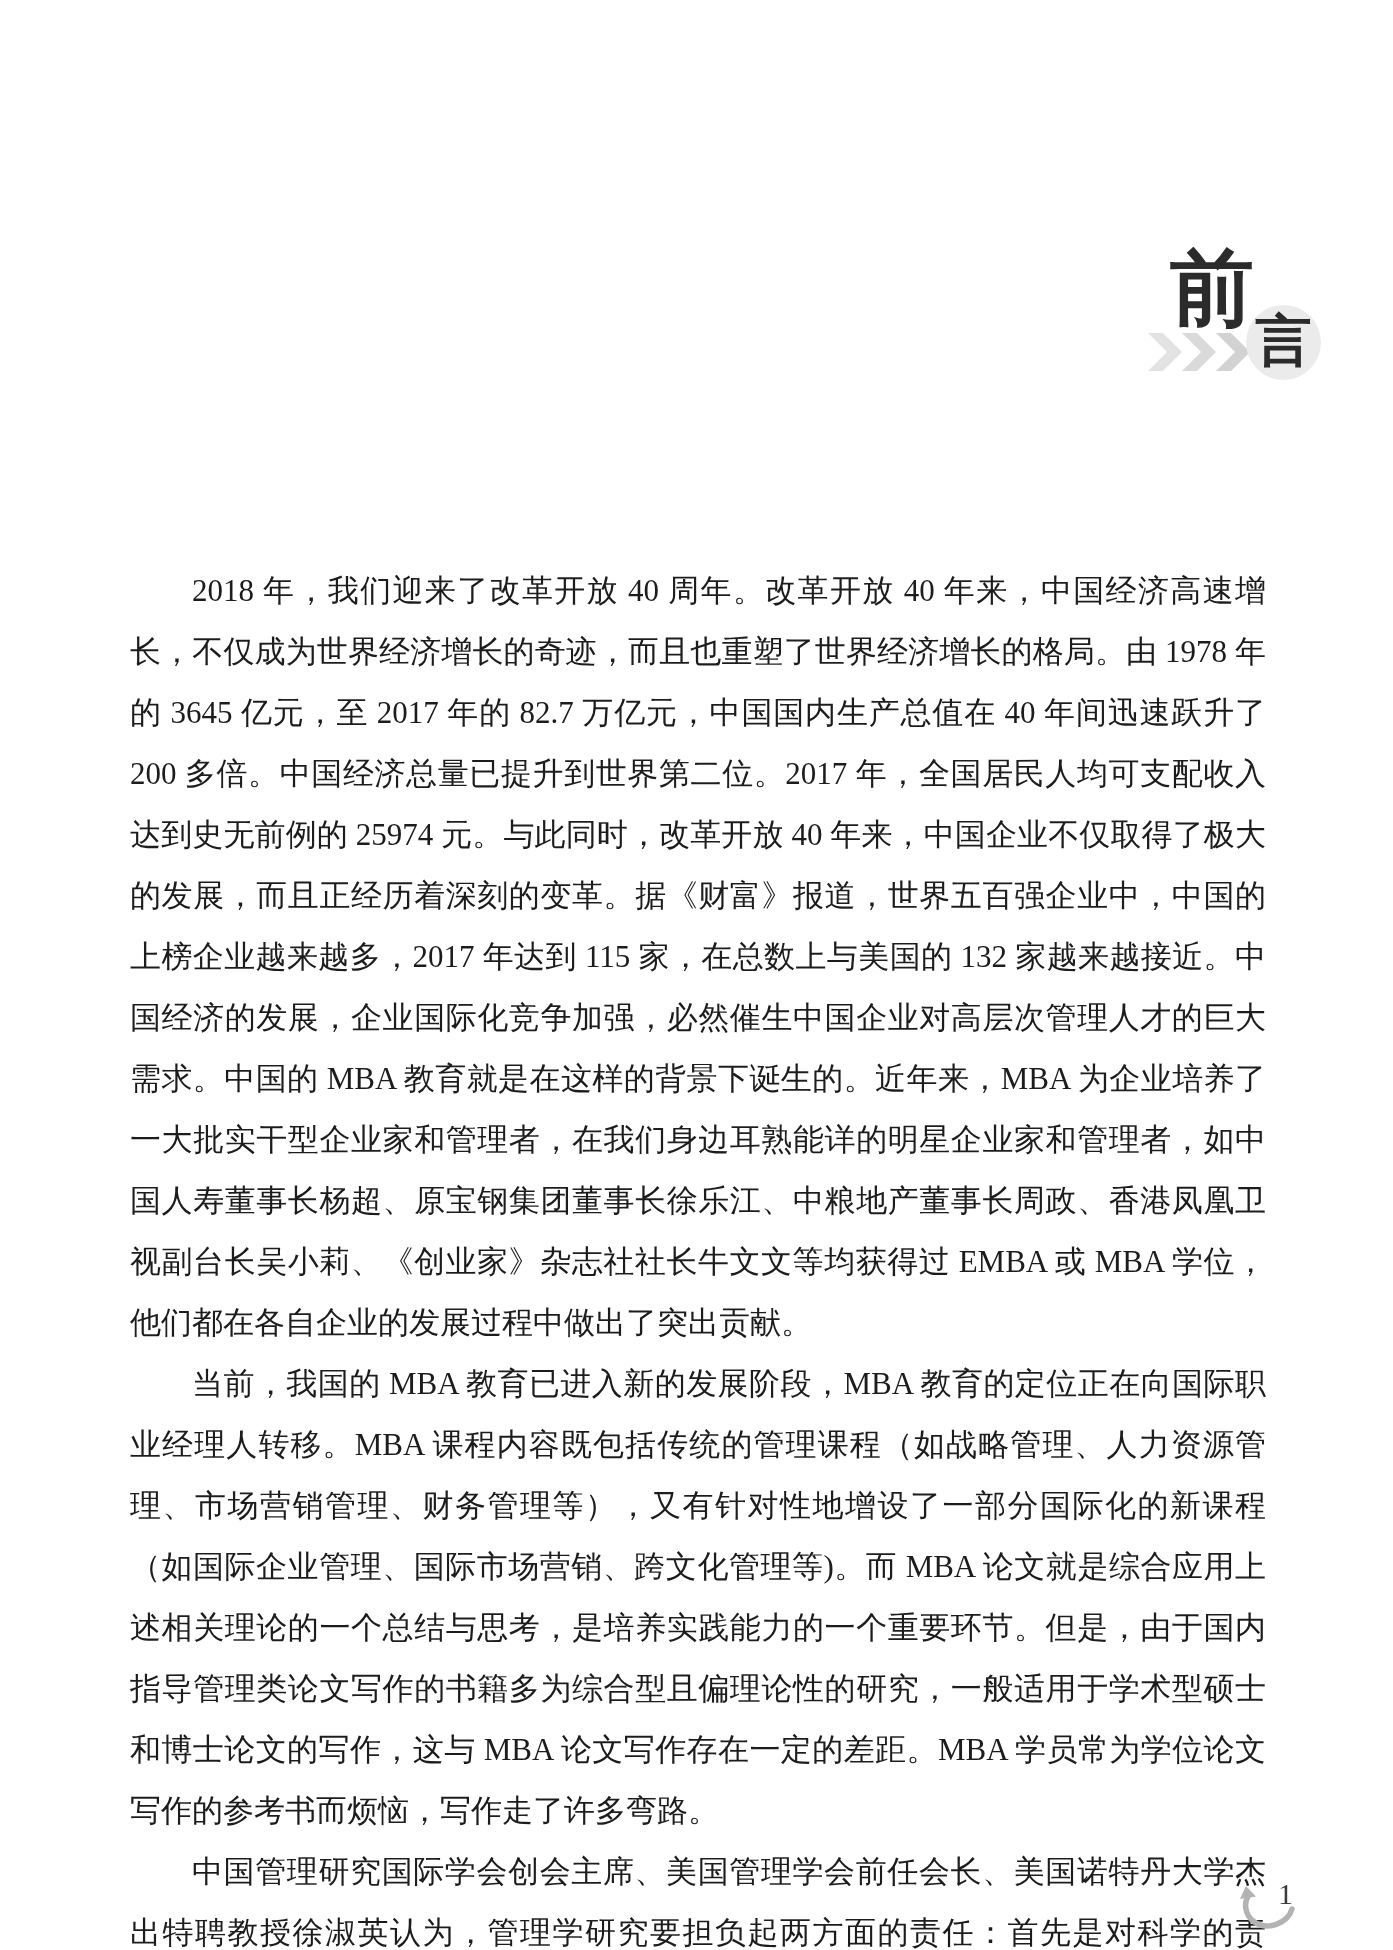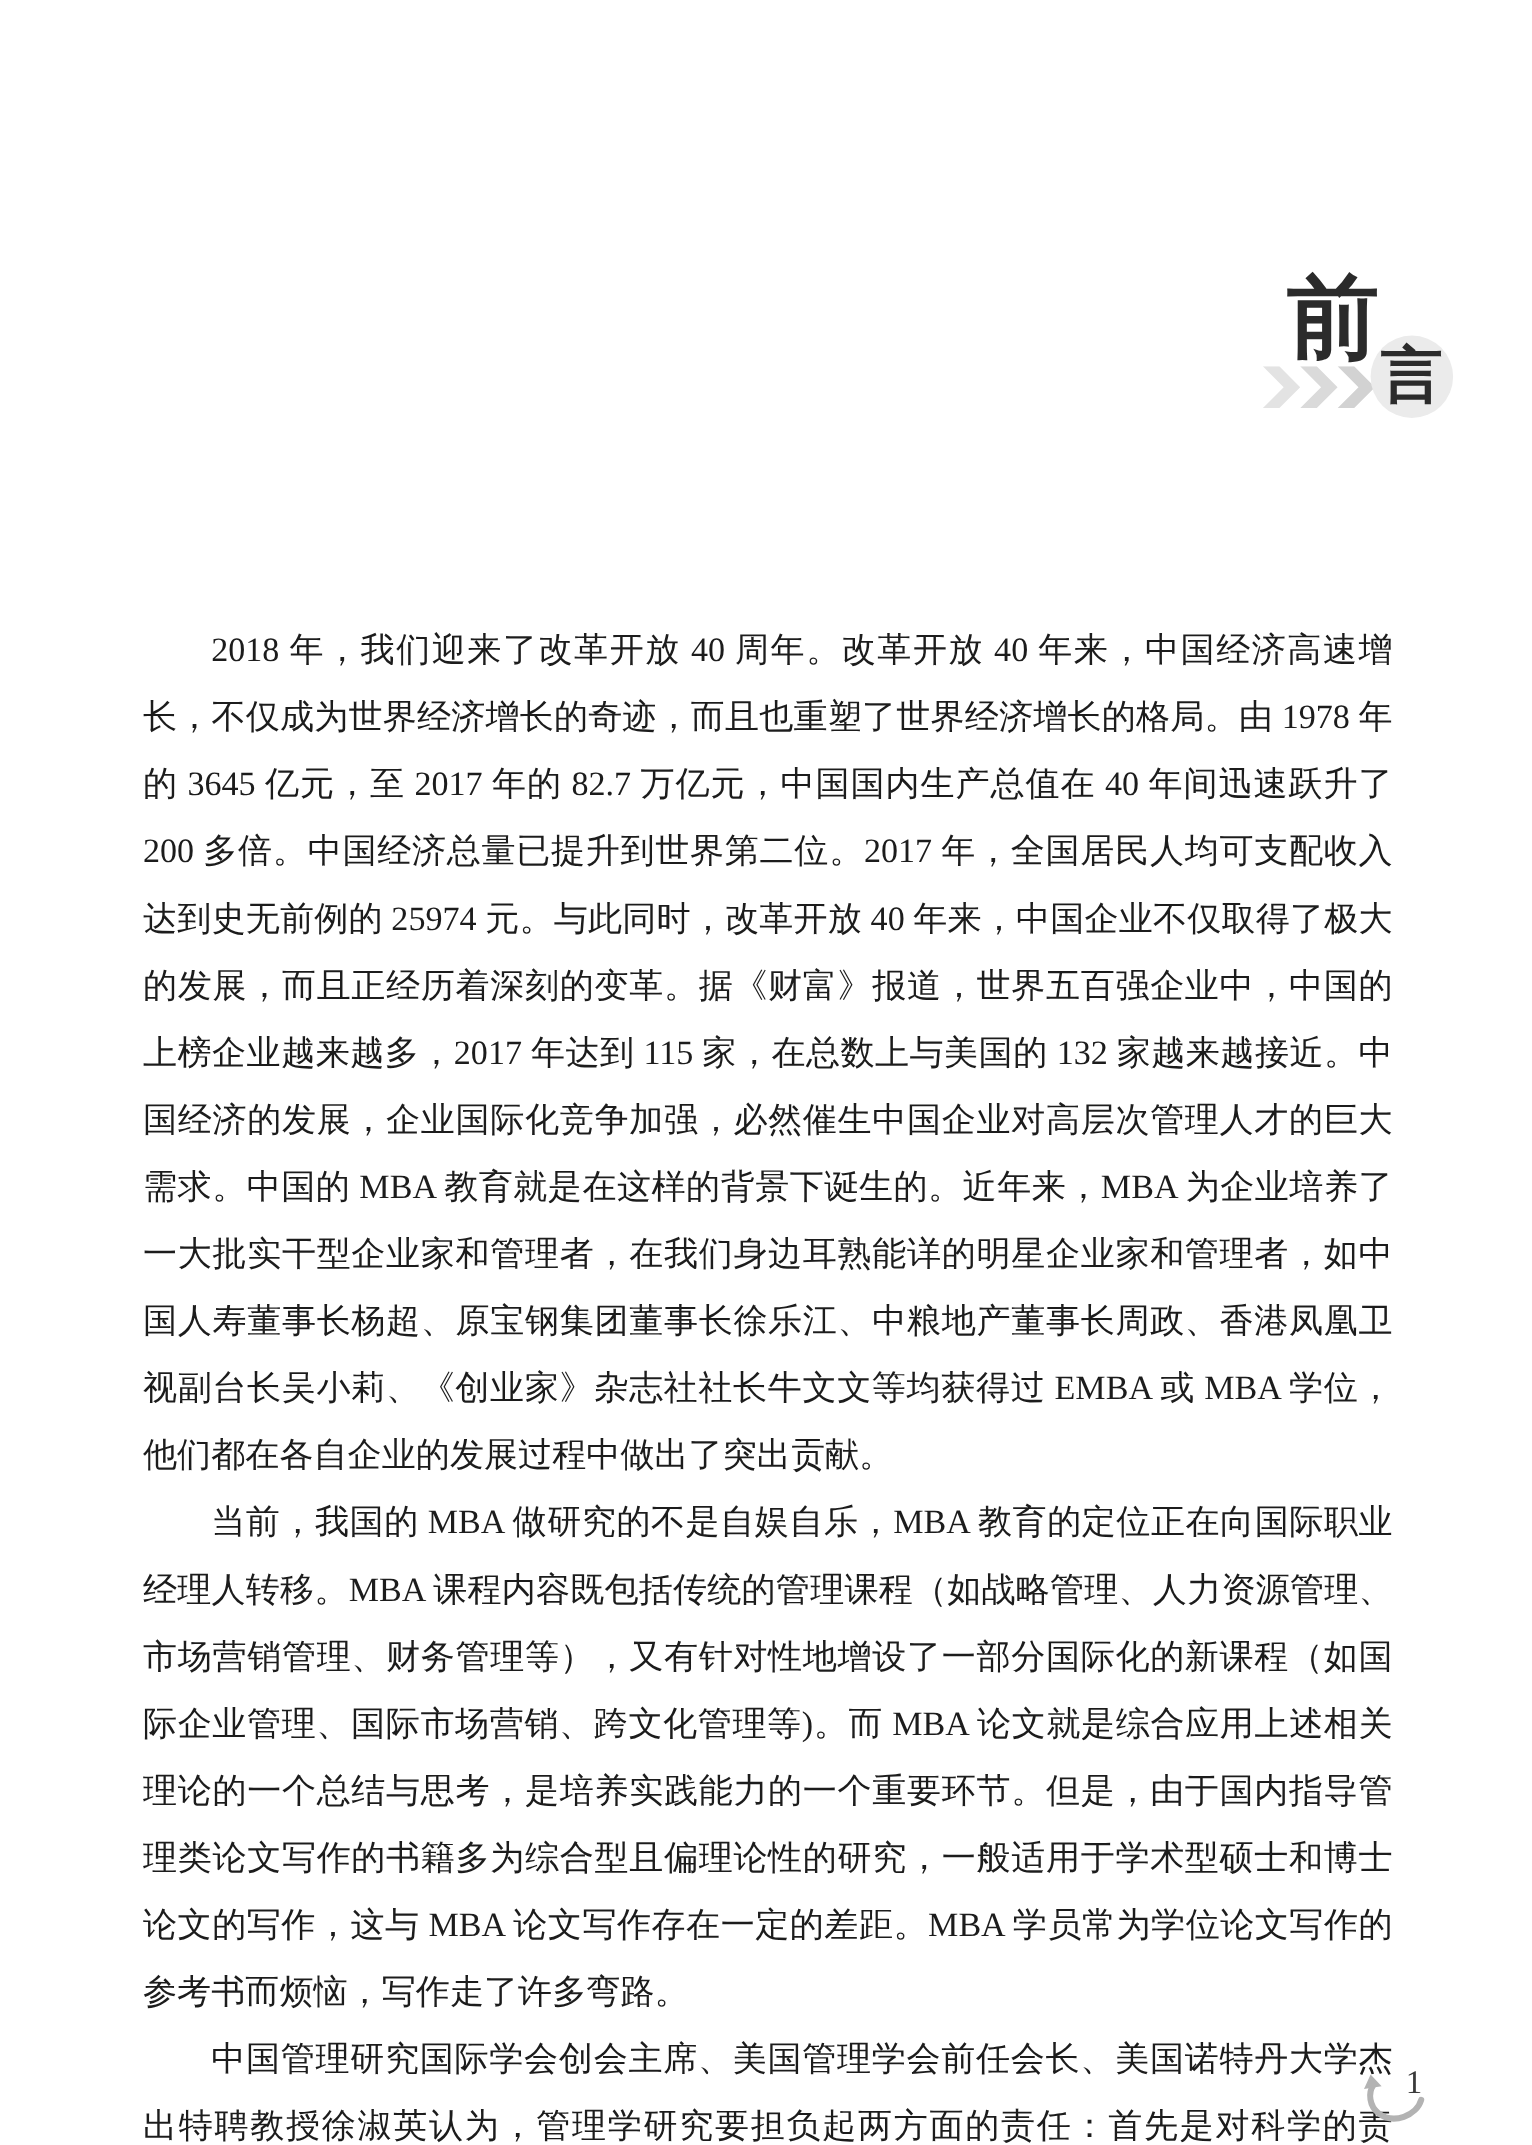--- a/index.html
+++ b/index.html
@@ -85,21 +85,21 @@
     <polygon points="68,0 83,0 102,19 83,38 68,38 87,19" fill="#d2d2d2"></polygon>
   </svg>
 
   <div class="title-circle">
     <span class="title-sub">言</span>
   </div>
 </header>
 
 <main class="content">
   <p>2018 年，我们迎来了改革开放 40 周年。改革开放 40 年来，中国经济高速增长，不仅成为世界经济增长的奇迹，而且也重塑了世界经济增长的格局。由 1978 年的 3645 亿元，至 2017 年的 82.7 万亿元，中国国内生产总值在 40 年间迅速跃升了 200 多倍。中国经济总量已提升到世界第二位。2017 年，全国居民人均可支配收入达到史无前例的 25974 元。与此同时，改革开放 40 年来，中国企业不仅取得了极大的发展，而且正经历着深刻的变革。据《财富》报道，世界五百强企业中，中国的上榜企业越来越多，2017 年达到 115 家，在总数上与美国的 132 家越来越接近。中国经济的发展，企业国际化竞争加强，必然催生中国企业对高层次管理人才的巨大需求。中国的 MBA 教育就是在这样的背景下诞生的。近年来，MBA 为企业培养了一大批实干型企业家和管理者，在我们身边耳熟能详的明星企业家和管理者，如中国人寿董事长杨超、原宝钢集团董事长徐乐江、中粮地产董事长周政、香港凤凰卫视副台长吴小莉、《创业家》杂志社社长牛文文等均获得过 EMBA 或 MBA 学位，他们都在各自企业的发展过程中做出了突出贡献。</p>
-  <p>当前，我国的 MBA 做研究的不是自娱自乐，MBA 教育的定位正在向国际职业经理人转移。MBA 课程内容既包括传统的管理课程（如战略管理、人力资源管理、市场营销管理、财务管理等），又有针对性地增设了一部分国际化的新课程（如国际企业管理、国际市场营销、跨文化管理等)。而 MBA 论文就是综合应用上述相关理论的一个总结与思考，是培养实践能力的一个重要环节。但是，由于国内指导管理类论文写作的书籍多为综合型且偏理论性的研究，一般适用于学术型硕士和博士论文的写作，这与 MBA 论文写作存在一定的差距。MBA 学员常为学位论文写作的参考书而烦恼，写作走了许多弯路。</p>
+  <p>当前，我国的 MBA 教育已进入新的发展阶段，MBA 教育的定位正在向国际职业经理人转移。MBA 课程内容既包括传统的管理课程（如战略管理、人力资源管理、市场营销管理、财务管理等），又有针对性地增设了一部分国际化的新课程（如国际企业管理、国际市场营销、跨文化管理等)。而 MBA 论文就是综合应用上述相关理论的一个总结与思考，是培养实践能力的一个重要环节。但是，由于国内指导管理类论文写作的书籍多为综合型且偏理论性的研究，一般适用于学术型硕士和博士论文的写作，这与 MBA 论文写作存在一定的差距。MBA 学员常为学位论文写作的参考书而烦恼，写作走了许多弯路。</p>
   <p>中国管理研究国际学会创会主席、美国管理学会前任会长、美国诺特丹大学杰出特聘教授徐淑英认为，管理学研究要担负起两方面的责任：首先是对科学的责任。研究发现应当可靠且可重复，应用方可以放心使用这些知识；其次是对社会的责任，“做研究的不是自娱自乐，我们对社会要有责任感。有用的知识可以帮助商业健康发展和人民生活更加美好。”因此，编写《MBA 论文写作与研究方法》一书，其目标是成为 MBA 学员最好的学位论文写作工具指导书，这也是《MBA 论文写作与研究方法》教材的诉求重点，同时此书在一定程度上填补了 MBA 教材和教学的空白，希望本教材的出版对广大 MBA 学员写好</p>
 </main>
 
 <footer>
   <svg class="footer-arrow" viewBox="0 0 66 50" aria-hidden="true">
     <path d="M58 27 C 54 41, 33 50, 19 39 C 11 32.5, 9.5 21, 14.5 13.5" fill="none" stroke="#b3b3b3" stroke-width="5.5" stroke-linecap="round"></path>
     <polygon points="12,4 22,14.5 6,17" fill="#b3b3b3"></polygon>
   </svg>
   <span class="page-number">1</span>
 </footer>

